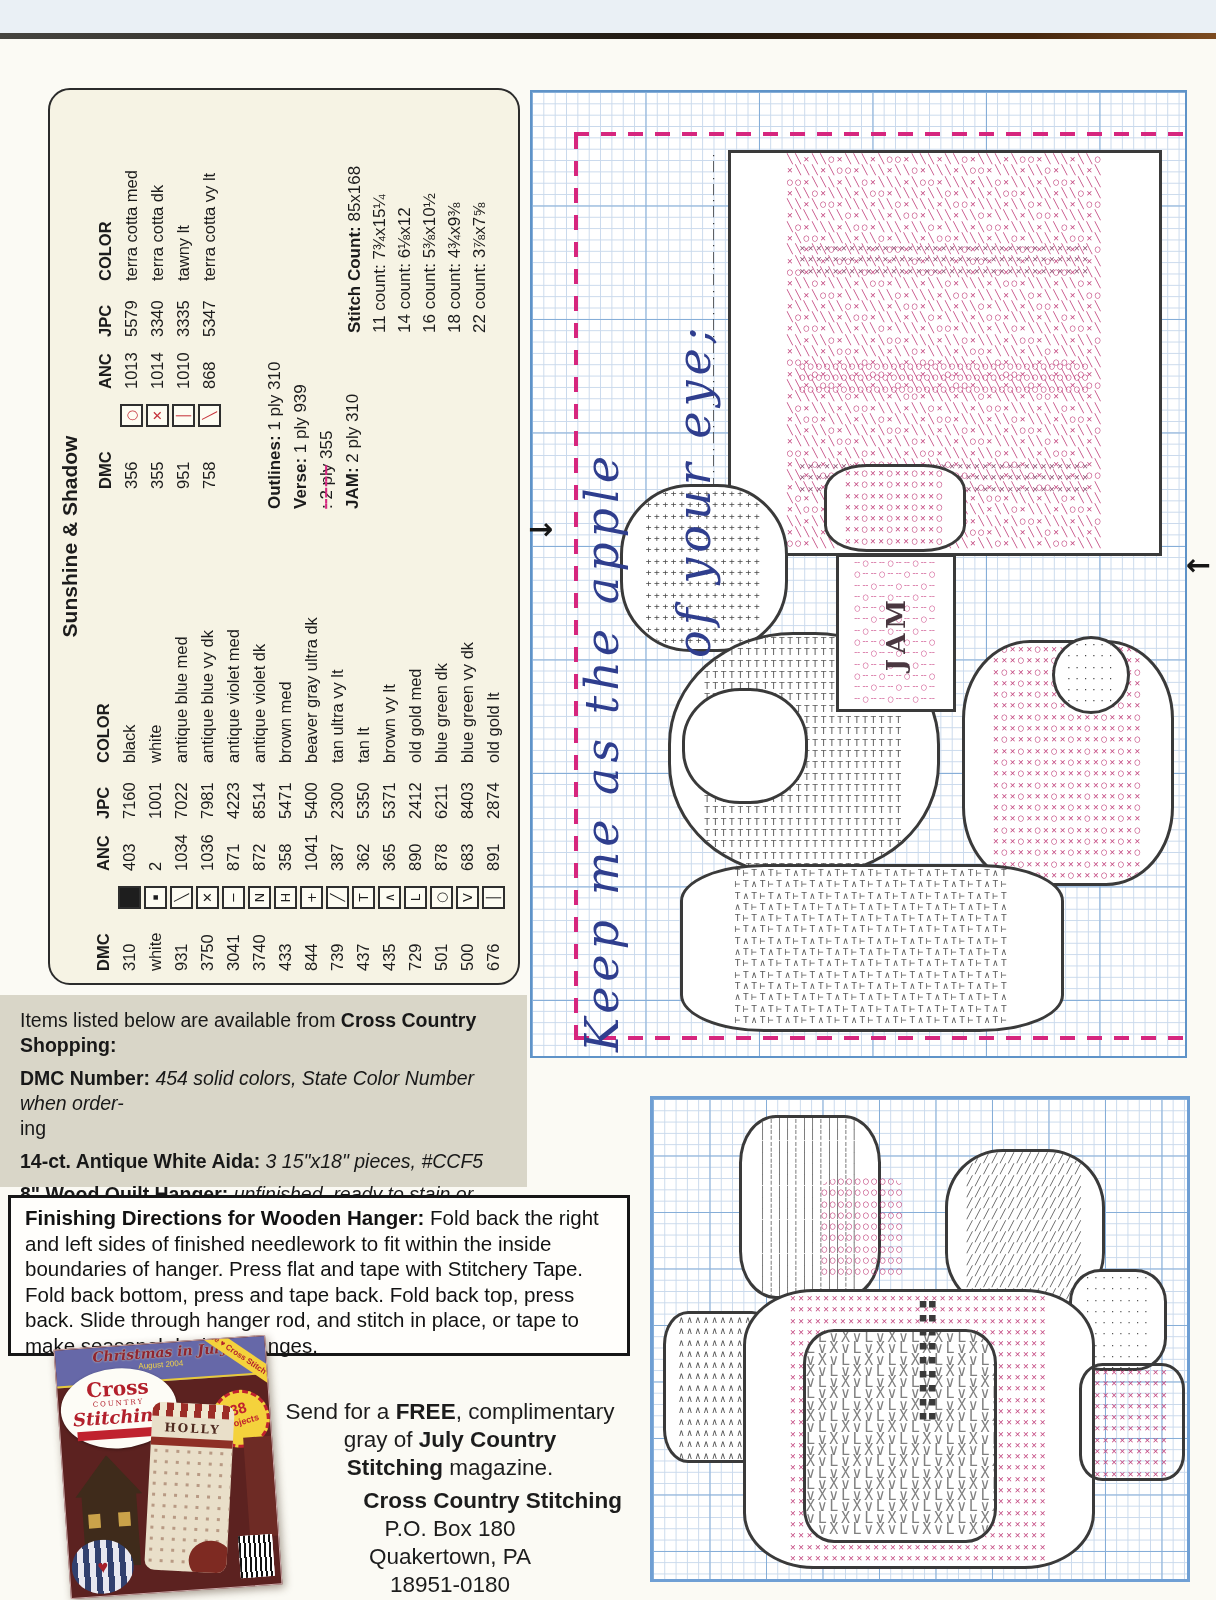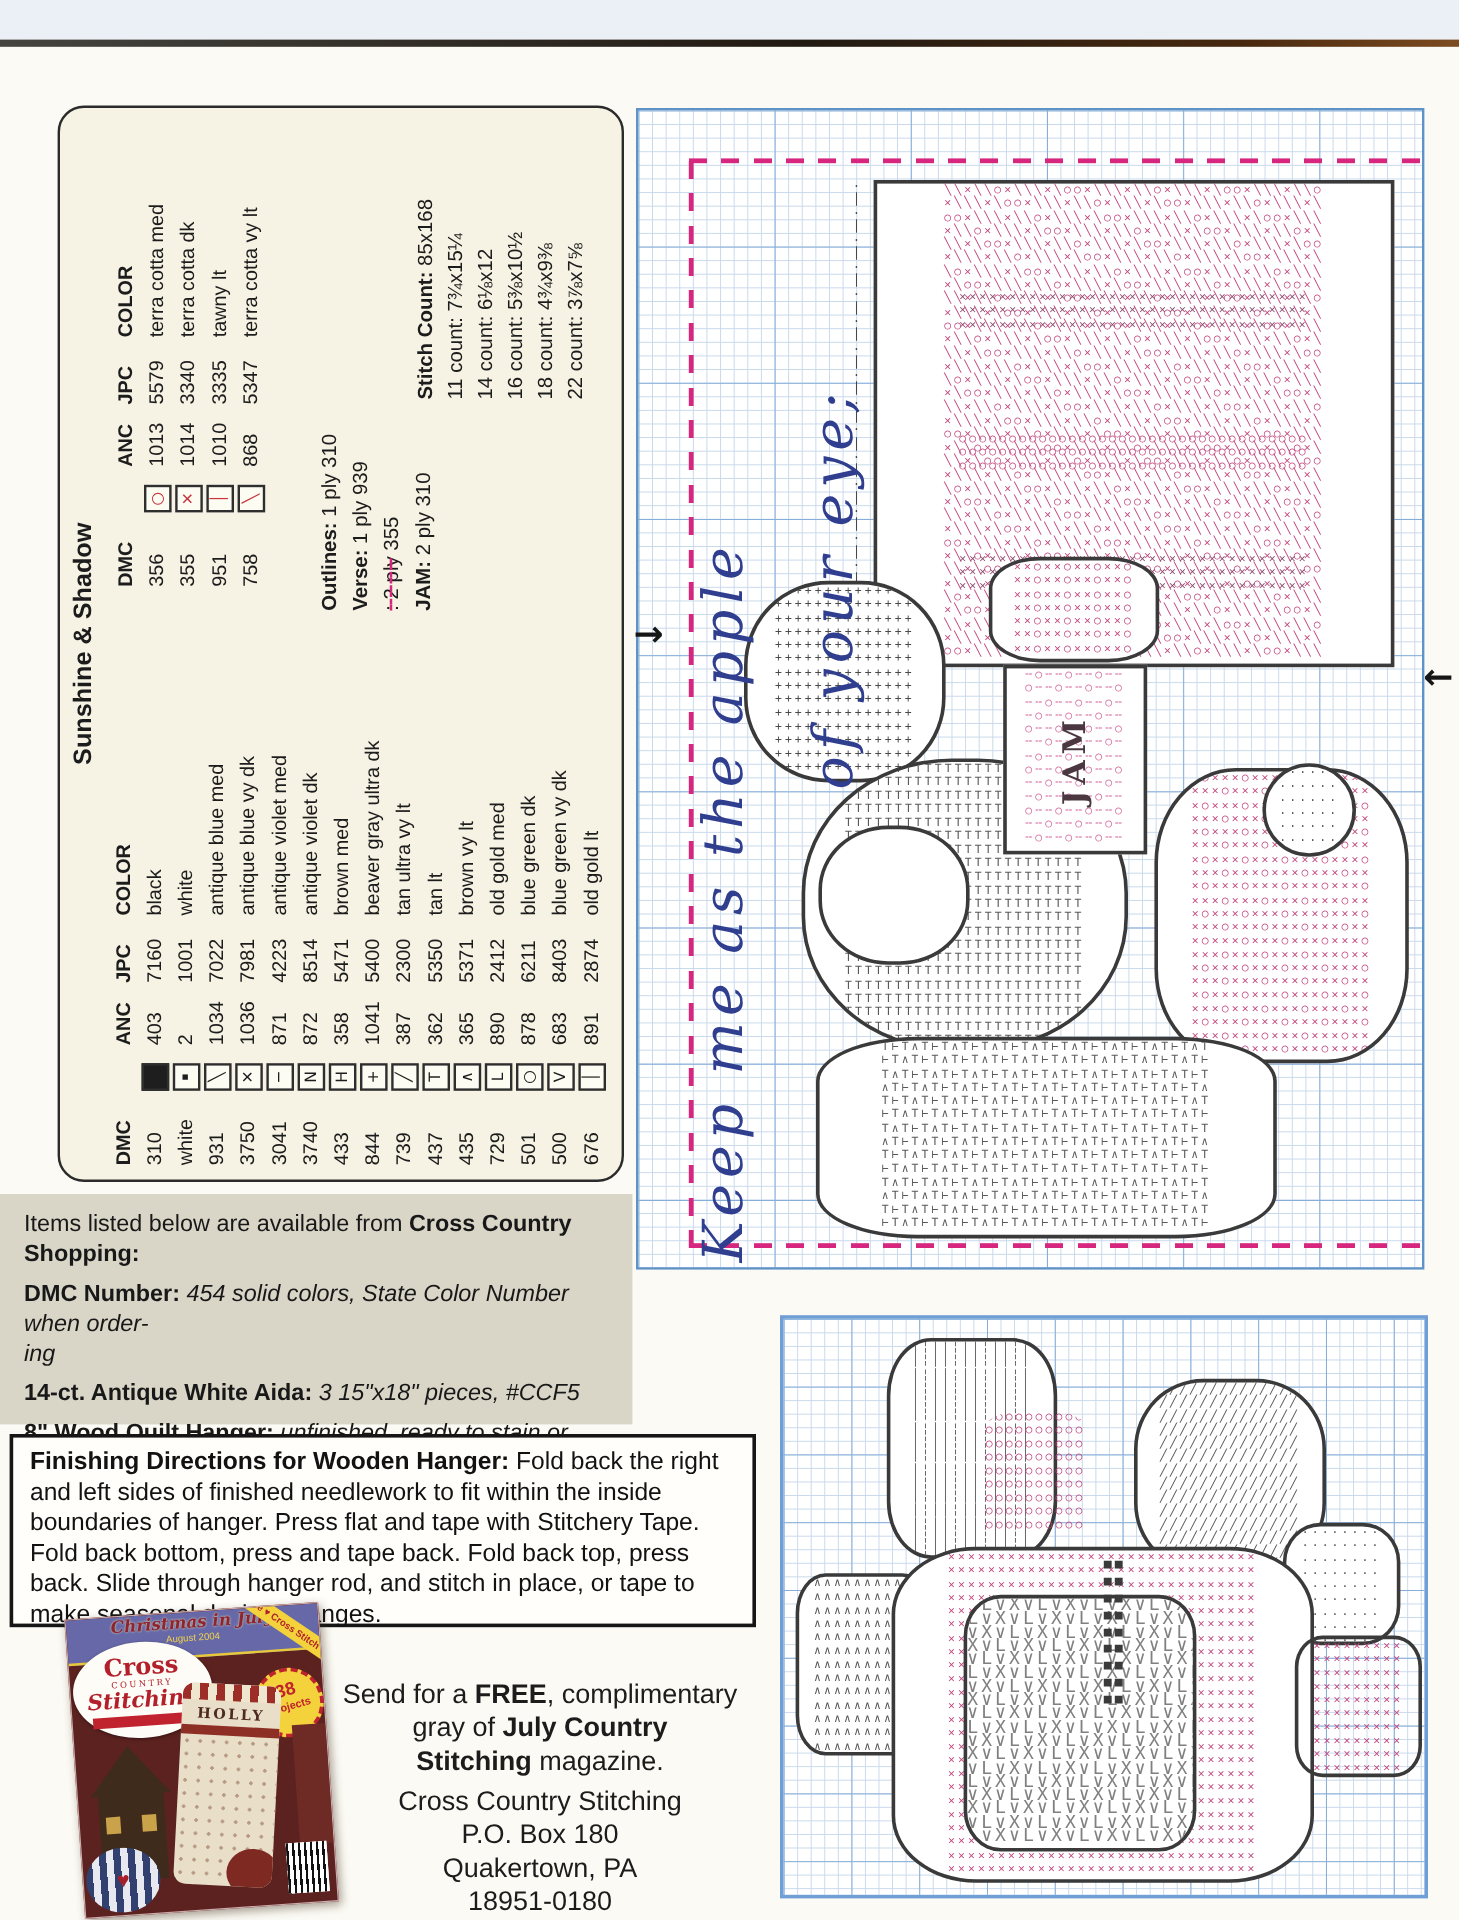--- a/index.html
+++ b/index.html
@@ -68,21 +68,21 @@
 
   
   .shop-box{left:0;top:995px;width:527px;height:192px;background:#d9d6c8;
             padding:13px 10px 0 20px;font-size:19.5px;line-height:25px;color:#181818;}
   .shopline.gap{margin-top:8px;}
   .finish-box{left:8px;top:1195px;width:622px;height:161px;background:#fffefb;
               border:3px solid #161616;padding:7px 12px 0 14px;font-size:20.5px;
               line-height:25.5px;color:#121212;}
   .subscribe{left:278px;top:1398px;width:344px;text-align:center;font-size:22.5px;line-height:28px;}
   .address{left:278px;top:1487px;width:344px;text-align:center;font-size:22.5px;line-height:28px;}
-  .address div:first-child{font-weight:normal;}
+  .address div:first-child{font-weight:bold;text-align:right;}
 
   
   .cover{left:62px;top:1342px;width:212px;height:250px;background:#5c2220;
          transform:rotate(-4deg);box-shadow:2px 3px 8px rgba(60,40,20,.45);
          overflow:hidden;border:1px solid #caa;}
   .cov-banner{position:absolute;left:0;top:0;width:100%;height:36px;background:#6668a8;
               border-bottom:2px solid #e8c93c;text-align:center;}
   .cov-banner .bt{font-size:14px;font-weight:bold;font-style:italic;color:#8e2430;
                   font-family:"DejaVu Serif",serif;line-height:18px;
                   text-shadow:0 0 2px #f4e9b0;}
@@ -530,21 +530,21 @@
     <div class="verse-inner" style="width:590px;height:104px;line-height:104px;font-size:46px;padding-left:38px;transform:rotate(-90deg) translateX(-590px);">of your eye;</div>
   </div>
   <div class="jam">JAM</div>
 </div>
 <div class="arrow" style="left:528px;top:514px;">→</div>
 <div class="arrow" style="left:1186px;top:550px;">←</div>
 
 <div class="abs shop-box" id="shop-box">
     <div class="shopline"><span style="">Items listed below are available from </span><span style="font-weight: bold;">Cross Country Shopping:</span></div>
     <div class="shopline gap"><span style="font-weight: bold;">DMC Number: </span><span style="font-style: italic;">454 solid colors, State Color Number when order-</span></div>
-    <div class="shopline"><span style="font-style: italic;">ing</span></div>
+    <div class="shopline"><span style="">ing</span></div>
     <div class="shopline gap"><span style="font-weight: bold;">14-ct. Antique White Aida: </span><span style="font-style: italic;">3 15"x18" pieces, #CCF5</span></div>
     <div class="shopline gap"><span style="font-weight: bold;">8" Wood Quilt Hanger: </span><span style="font-style: italic;">unfinished, ready to stain or paint, #AD03</span></div>
   </div>
 
 <div class="abs finish-box" id="finish-box">
     <div><span style="font-weight: bold;">Finishing Directions for Wooden Hanger: </span><span>Fold back the right and left sides of finished needlework to fit within the inside boundaries of hanger.  Press flat and tape with Stitchery Tape. Fold back bottom, press and tape back. Fold back top, press back. Slide through hanger rod, and stitch in place, or tape to make seasonal design changes.</span></div>
   </div>
 
 <div class="abs cover">
   <div class="cov-banner">

